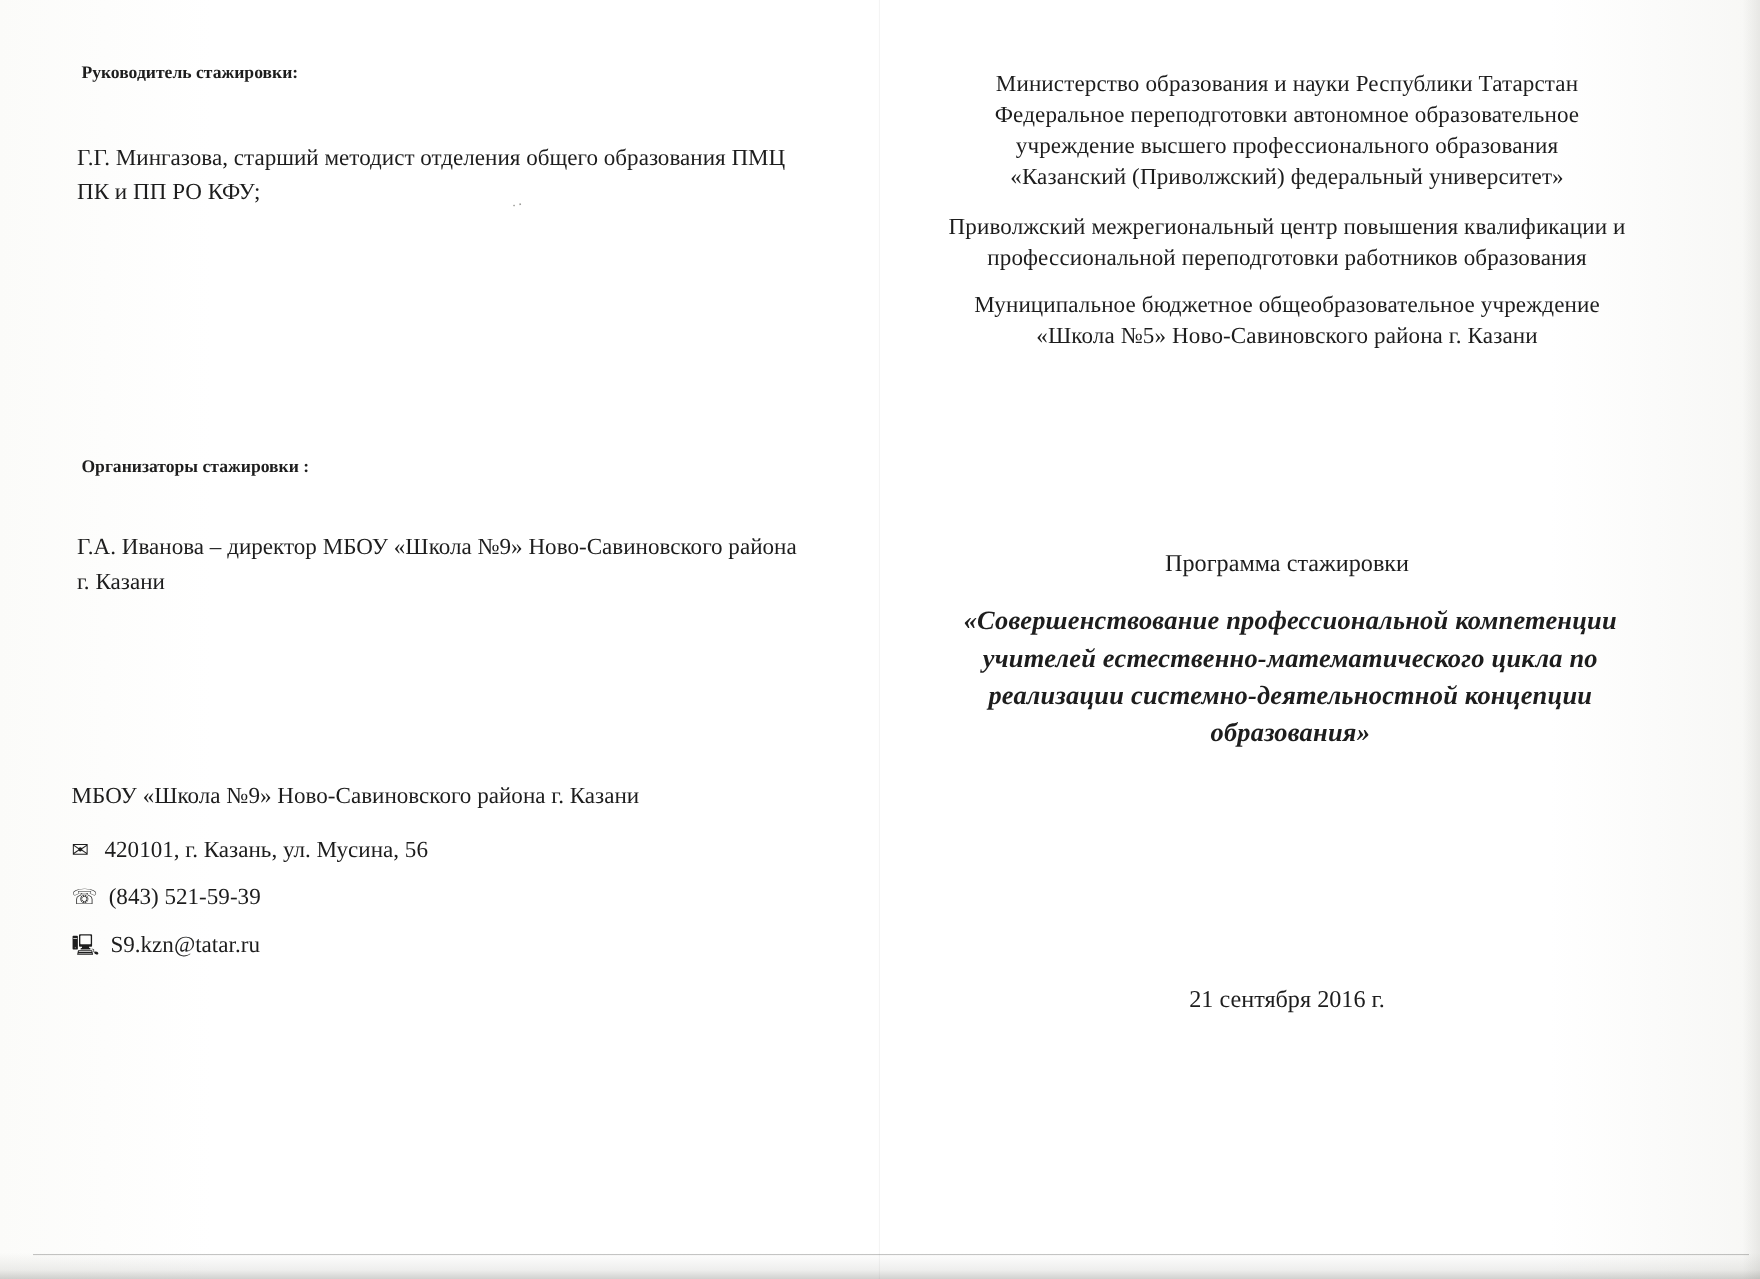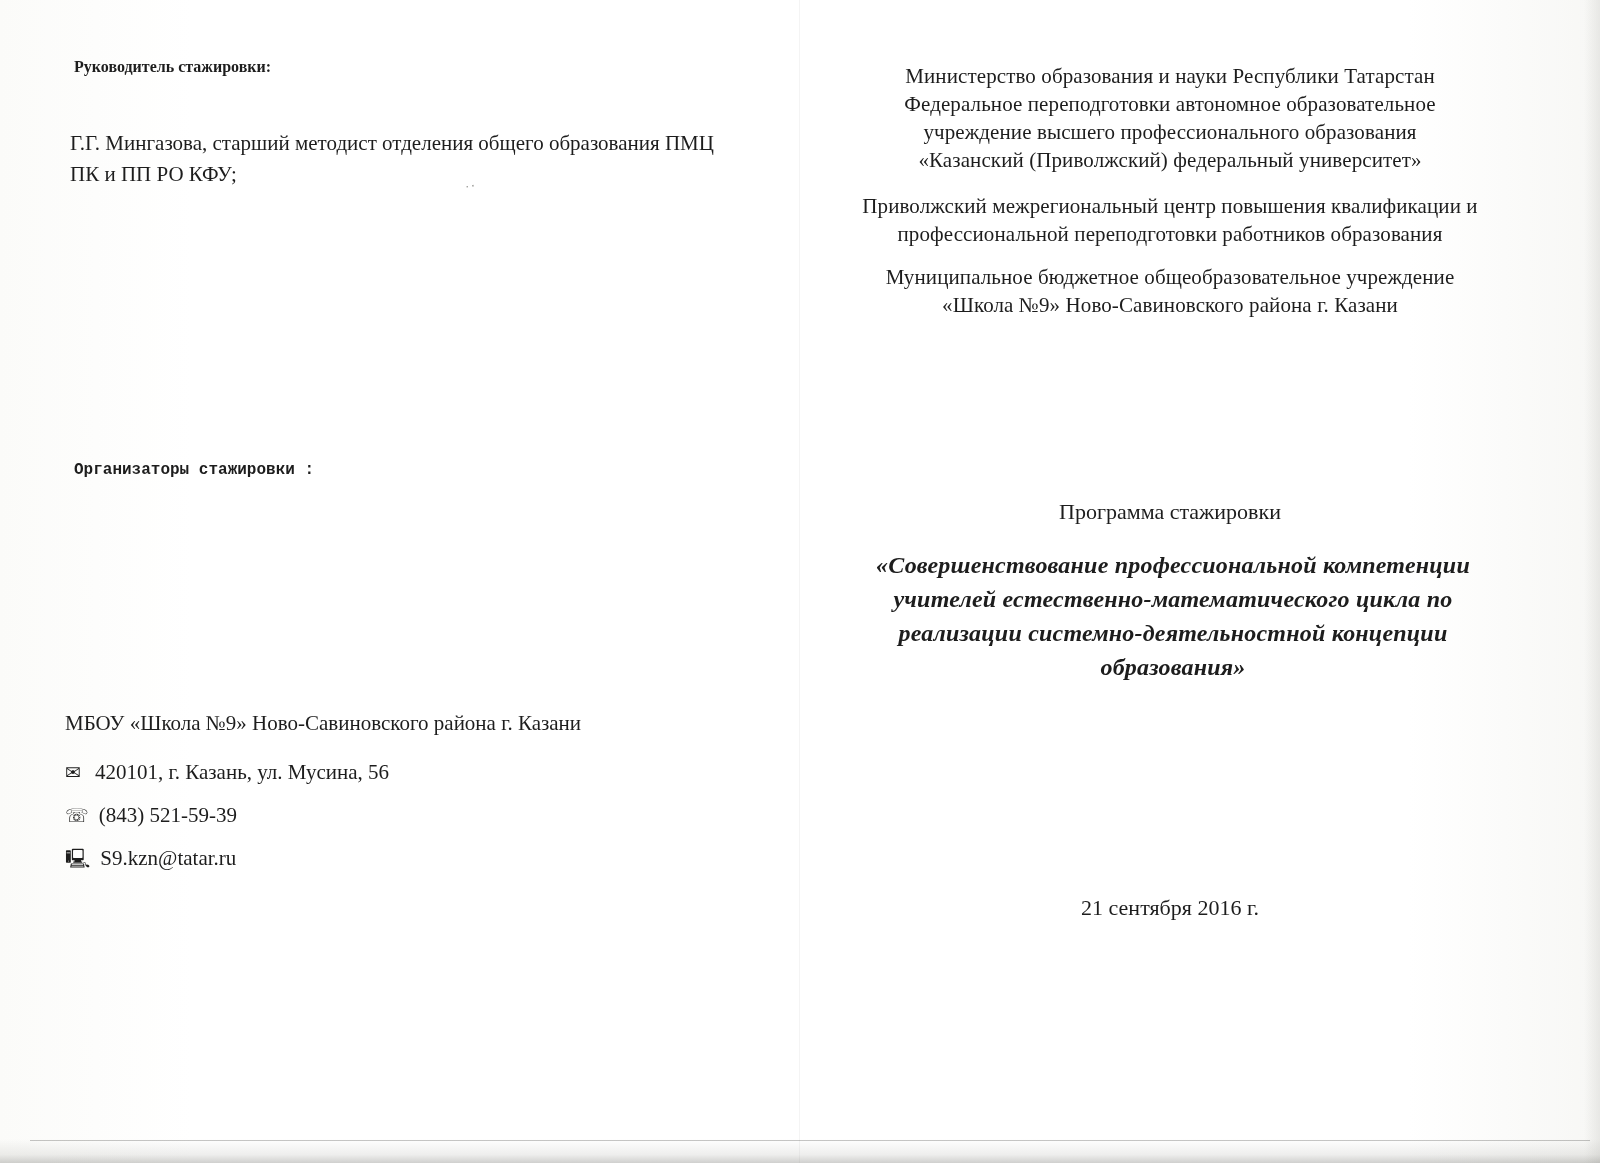--- a/index.html
+++ b/index.html
@@ -141,22 +141,23 @@
 
   <div class="fold"></div>
   <div class="speck" style="left:465px; top:178px;">·۰</div>
 
   <div class="col-left">
 
     <div class="blk lead" style="top:58px; left:4px;">Руководитель стажировки:</div>
 
     <div class="blk para" style="top:103px; left:0px; width:665px;margin-top:25px;">Г.Г. Мингазова, старший методист отделения общего образования ПМЦ ПК и ПП РО КФУ;</div>
 
-    <div class="blk lead" style="top:461px; left:4px;font-family:Liberation Mono, monospace;">Организаторы стажировки :</div>
-
+    <div class="blk lead" style="top:416px; left:4px;">Организаторы стажировки :</div>
+
+    <div class="blk para" style="top:482px; left:0px; width:665px;">Г.А. Иванова – директор МБОУ «Школа №9» Ново-Савиновского района г. Казани</div>
 
 
     <div class="blk para" style="top:708px; left:-5px; width:680px;">МБОУ «Школа №9» Ново-Савиновского района г. Казани</div>
 
     <div class="blk contact-line" style="top:757px; left:-5px; width:680px;">
       <span class="gly">✉</span>
       <span>420101, г. Казань, ул. Мусина, 56</span>
     </div>
 
     <div class="blk contact-line" style="top:800px; left:-5px; width:680px;">
@@ -175,21 +176,21 @@
 
     <div class="blk hdr-p" style="top:62px; left:0; width:720px; white-space:pre-line;">Министерство образования и науки Республики Татарстан
 Федеральное переподготовки автономное образовательное
 учреждение высшего профессионального образования
 «Казанский (Приволжский) федеральный университет»</div>
 
     <div class="blk hdr-p" style="top:192px; left:0; width:720px; white-space:pre-line;">Приволжский межрегиональный центр повышения квалификации и
 профессиональной переподготовки работников образования</div>
 
     <div class="blk hdr-p" style="top:263px; left:0; width:720px; white-space:pre-line;">Муниципальное бюджетное общеобразовательное учреждение
-«Школа №9» Ново-Савиновского района г. Казани</div>
+«Школа №5» Ново-Савиновского района г. Казани</div>
 
     <div class="blk prog-label" style="top:467px; left:0; width:720px;margin-top:32px;">Программа стажировки</div>
 
     <div class="blk prog-title" style="top:548px; left:48px; width:630px;">«Совершенствование профессиональной компетенции учителей естественно-математического цикла по реализации системно-деятельностной концепции образования»</div>
 
     <div class="blk date" style="top:895px; left:0; width:720px;">21 сентября 2016 г.</div>
 
   </div>
 
   <div class="edge-right"></div>

